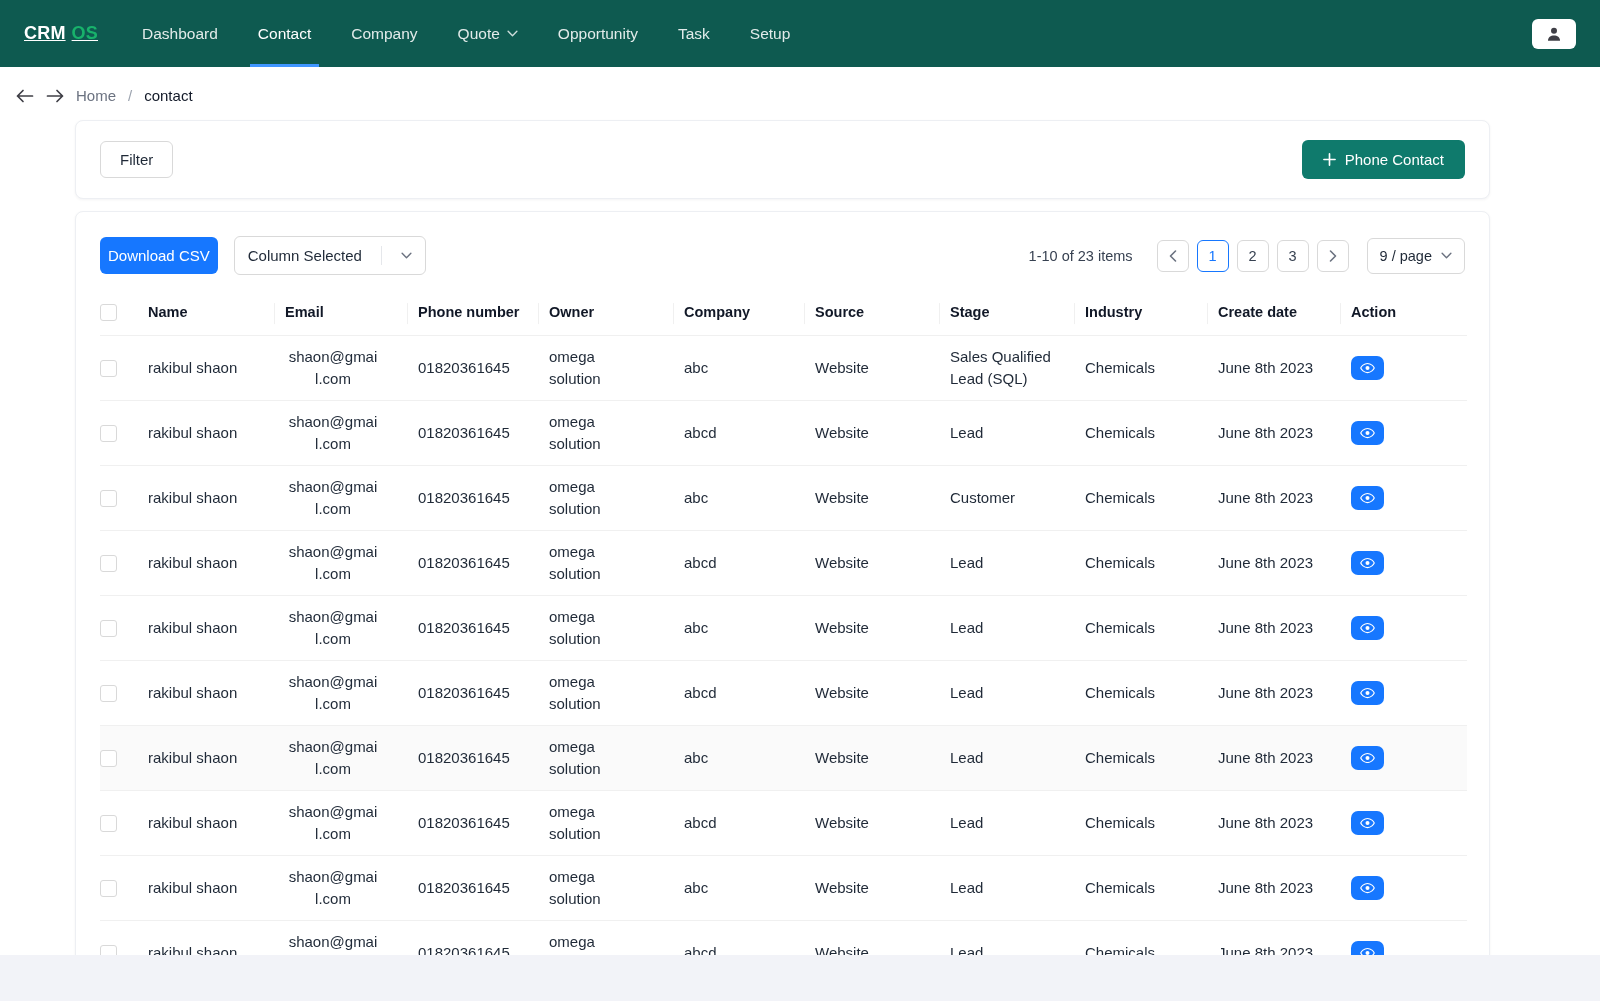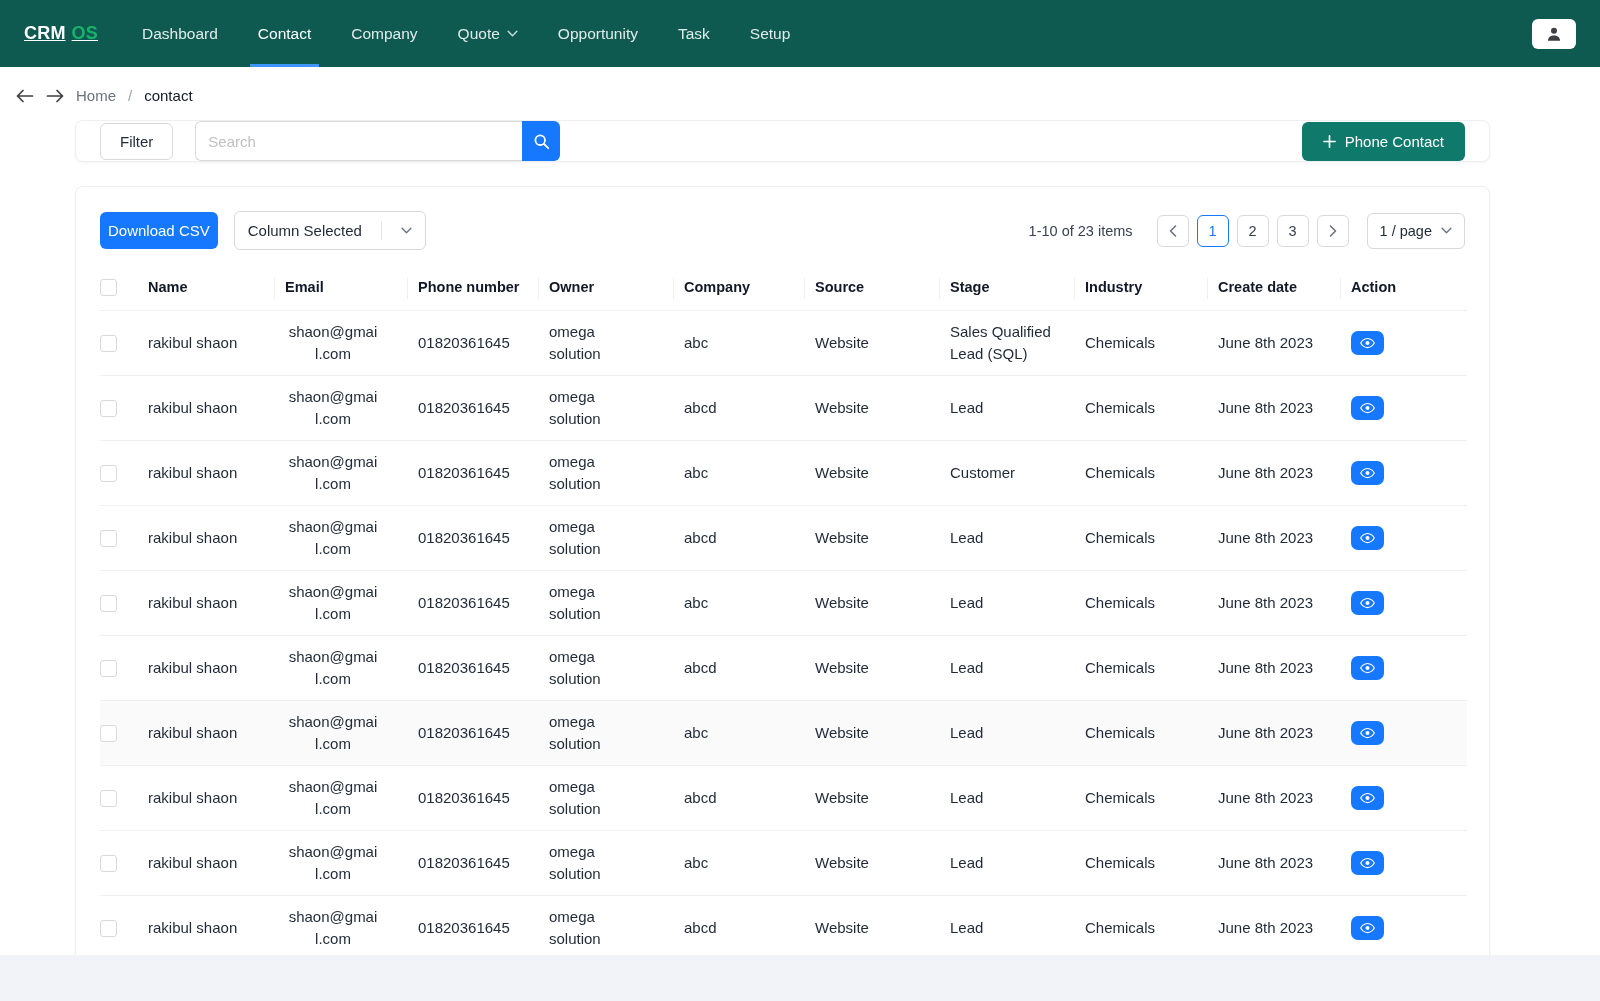--- a/index.html
+++ b/index.html
@@ -26,21 +26,21 @@
   .breadcrumb-bar { display:flex; align-items:center; gap:12px; padding:20px 16px 16px 16px; font-size:15px; }
   .bc-arrow { background:none; border:none; display:flex; align-items:center; padding:0; }
   .bc-home { color:#6b7280; cursor:pointer; }
   .bc-sep { color:#9ca3af; }
   .bc-current { color:#111827; }
 
   
   .card { width:1415px; margin-left:75px; background:#fff; border:1px solid #edeff3; border-radius:8px; box-shadow:0 1px 3px rgba(15,23,42,.05); }
 
   
-  .toolbar { display:flex; align-items:center; padding:0 24px; margin-bottom:24px; }
+  .toolbar { display:flex; align-items:center; padding:19px 24px; margin-bottom:12px; }
   .filter-btn { padding:9px 19px; border:1px solid #d9d9d9; border-radius:6px; background:#fff; font-size:15px; color:#1f2937; }
   .search-group { display:flex; margin-left:22px; }
   .search-input { width:327px; height:40px; border:1px solid #d9d9d9; border-right:none; border-radius:6px 0 0 6px; padding:0 12px; font-size:15px; color:#1f2937; outline:none; }
   .search-input::placeholder { color:#bfbfbf; }
   .search-btn { width:38px; height:40px; background:var(--accent_blue,#1677FF); border:none; border-radius:0 6px 6px 0; display:flex; align-items:center; justify-content:center; }
   .create-btn { margin-left:auto; display:flex; align-items:center; gap:9px; background:var(--create_btn_bg,#0F7A6C); color:#fff; border:none; border-radius:6px; padding:11px 21px; font-size:15px; }
 
   
   .table-card { padding:24px 24px 10px 24px; }
   .controls { display:flex; align-items:center; margin-bottom:18px; }
@@ -127,31 +127,20 @@
         <path d="M1.5 7H16.5M11 1.5L16.5 7L11 12.5"></path>
       </svg>
   </button>
   <span class="bc-home">Home</span>
   <span class="bc-sep">/</span>
   <span class="bc-current">contact</span>
 </div>
 
 <div class="card toolbar">
   <button class="filter-btn">Filter</button>
-  <div class="search-group">
-    <input class="search-input" type="text" placeholder="Search" style="">
-    <button class="search-btn">
-      <span style="display:flex">
-        <svg width="17" height="17" viewBox="0 0 17 17" fill="none" stroke="#fff" stroke-width="1.8">
-            <circle cx="7.2" cy="7.2" r="4.8"></circle>
-            <path d="M11 11L15.2 15.2" stroke-linecap="round"></path>
-          </svg>
-      </span>
-    </button>
-  </div>
   <button class="create-btn">
     <span style="display:flex">
       <svg width="13" height="13" viewBox="0 0 14 14" fill="none" stroke="#fff" stroke-width="1.8" stroke-linecap="round">
           <path d="M7 1v12M1 7h12"></path>
         </svg>
     </span>
     <span>Phone Contact</span>
   </button>
 </div>
 
@@ -185,21 +174,21 @@
       <button class="page-btn">
         <span class="chev">
           <svg width="8" height="12" viewBox="0 0 8 12" fill="none">
               <path d="M1.5 1L6.5 6L1.5 11" stroke="currentColor" stroke-width="1.6" stroke-linecap="round" stroke-linejoin="round"></path>
             </svg>
         </span>
       </button>
     </div>
 
     <div class="page-size">
-      <span>1 / page</span>
+      <span>9 / page</span>
       <span style="display:flex;color:#6b7280">
         <svg width="11" height="7" viewBox="0 0 12 8" fill="none">
             <path d="M1 1.5L6 6.5L11 1.5" stroke="currentColor" stroke-width="1.6" stroke-linecap="round" stroke-linejoin="round"></path>
           </svg>
       </span>
     </div>
   </div>
 
   <table>
     <colgroup>

